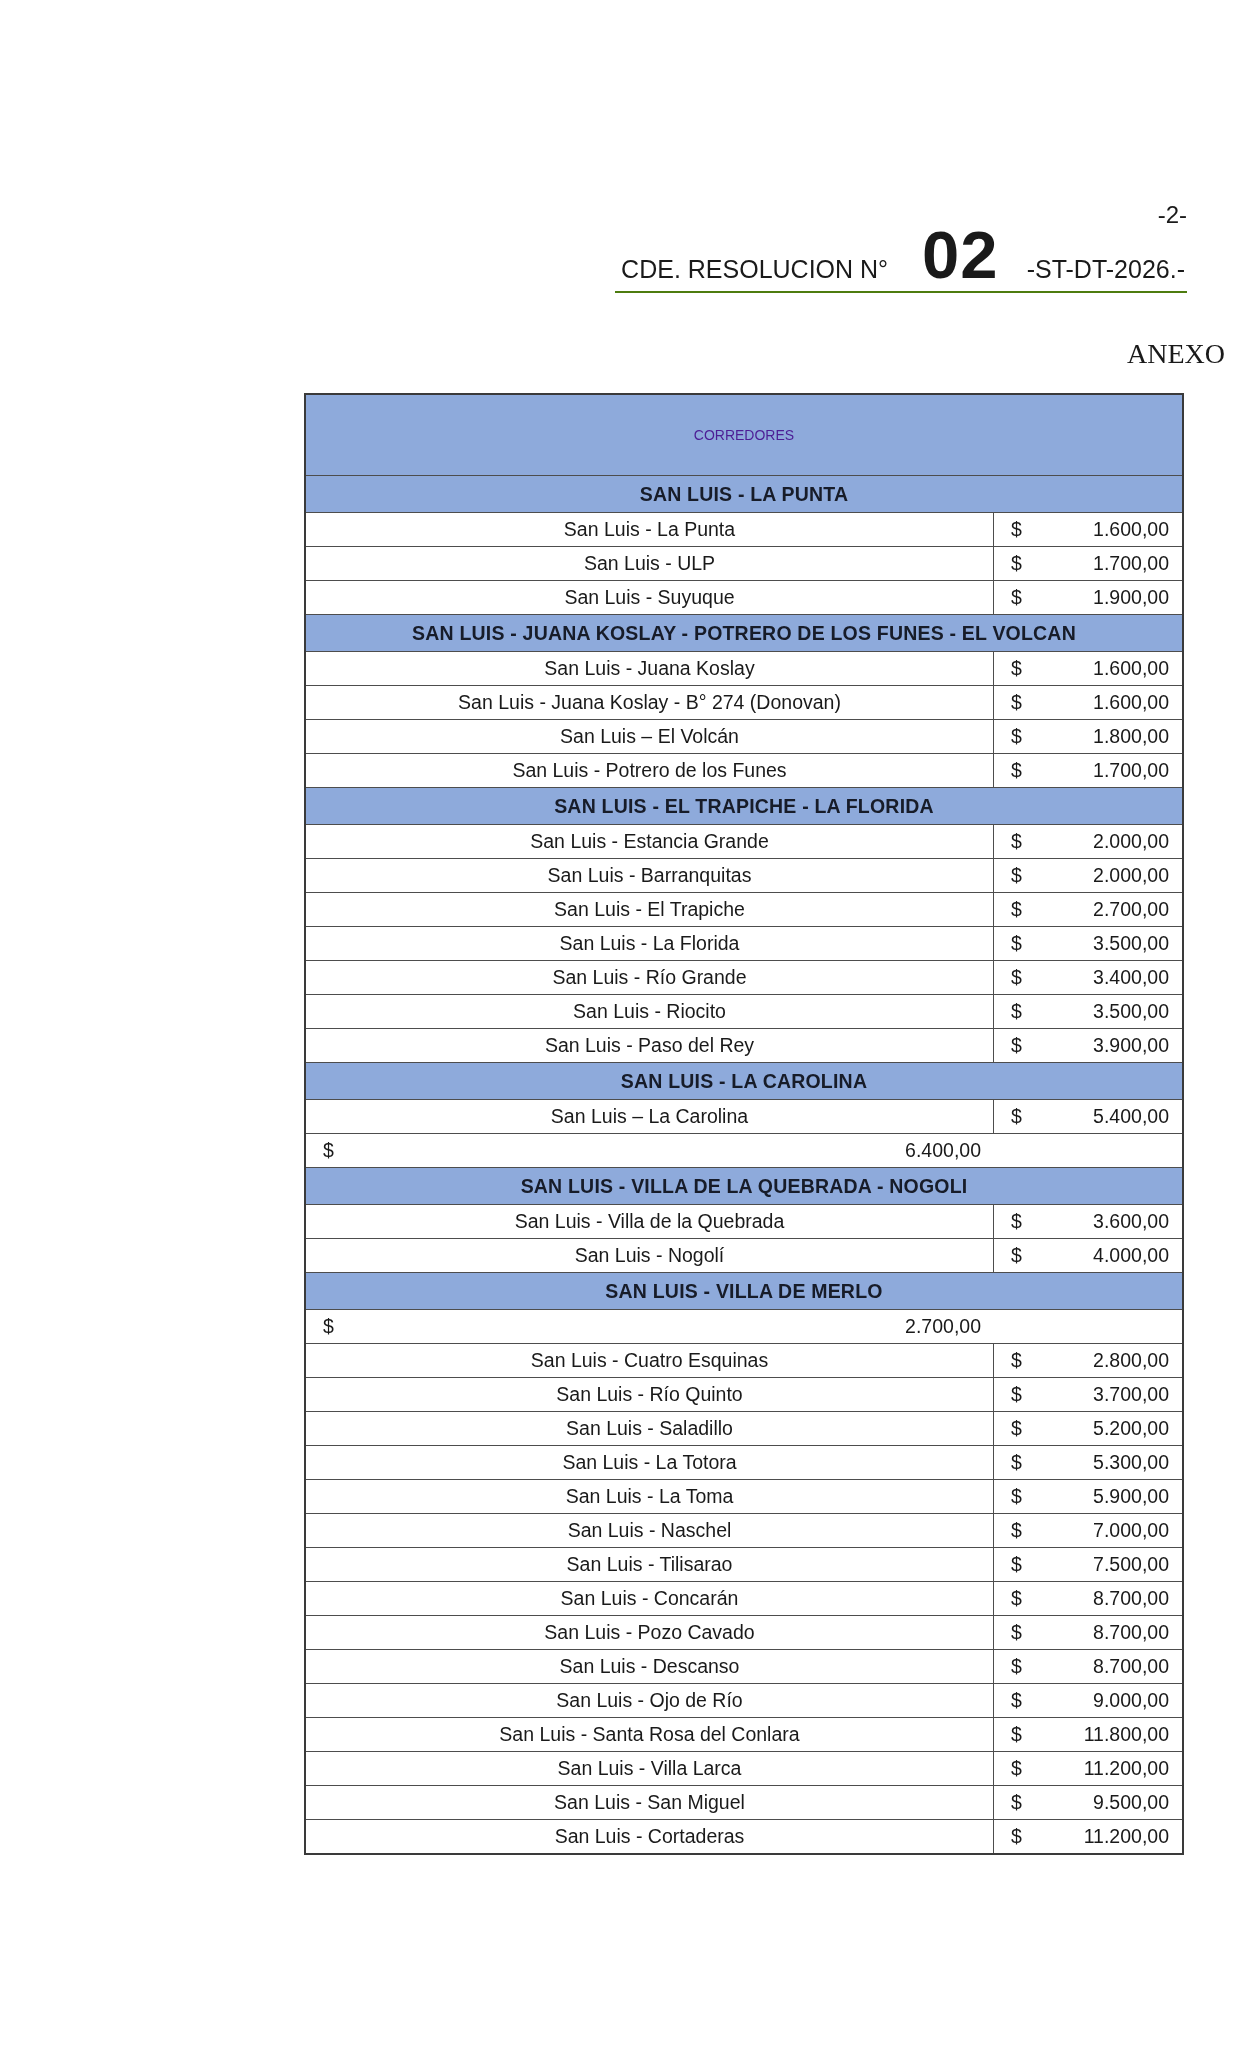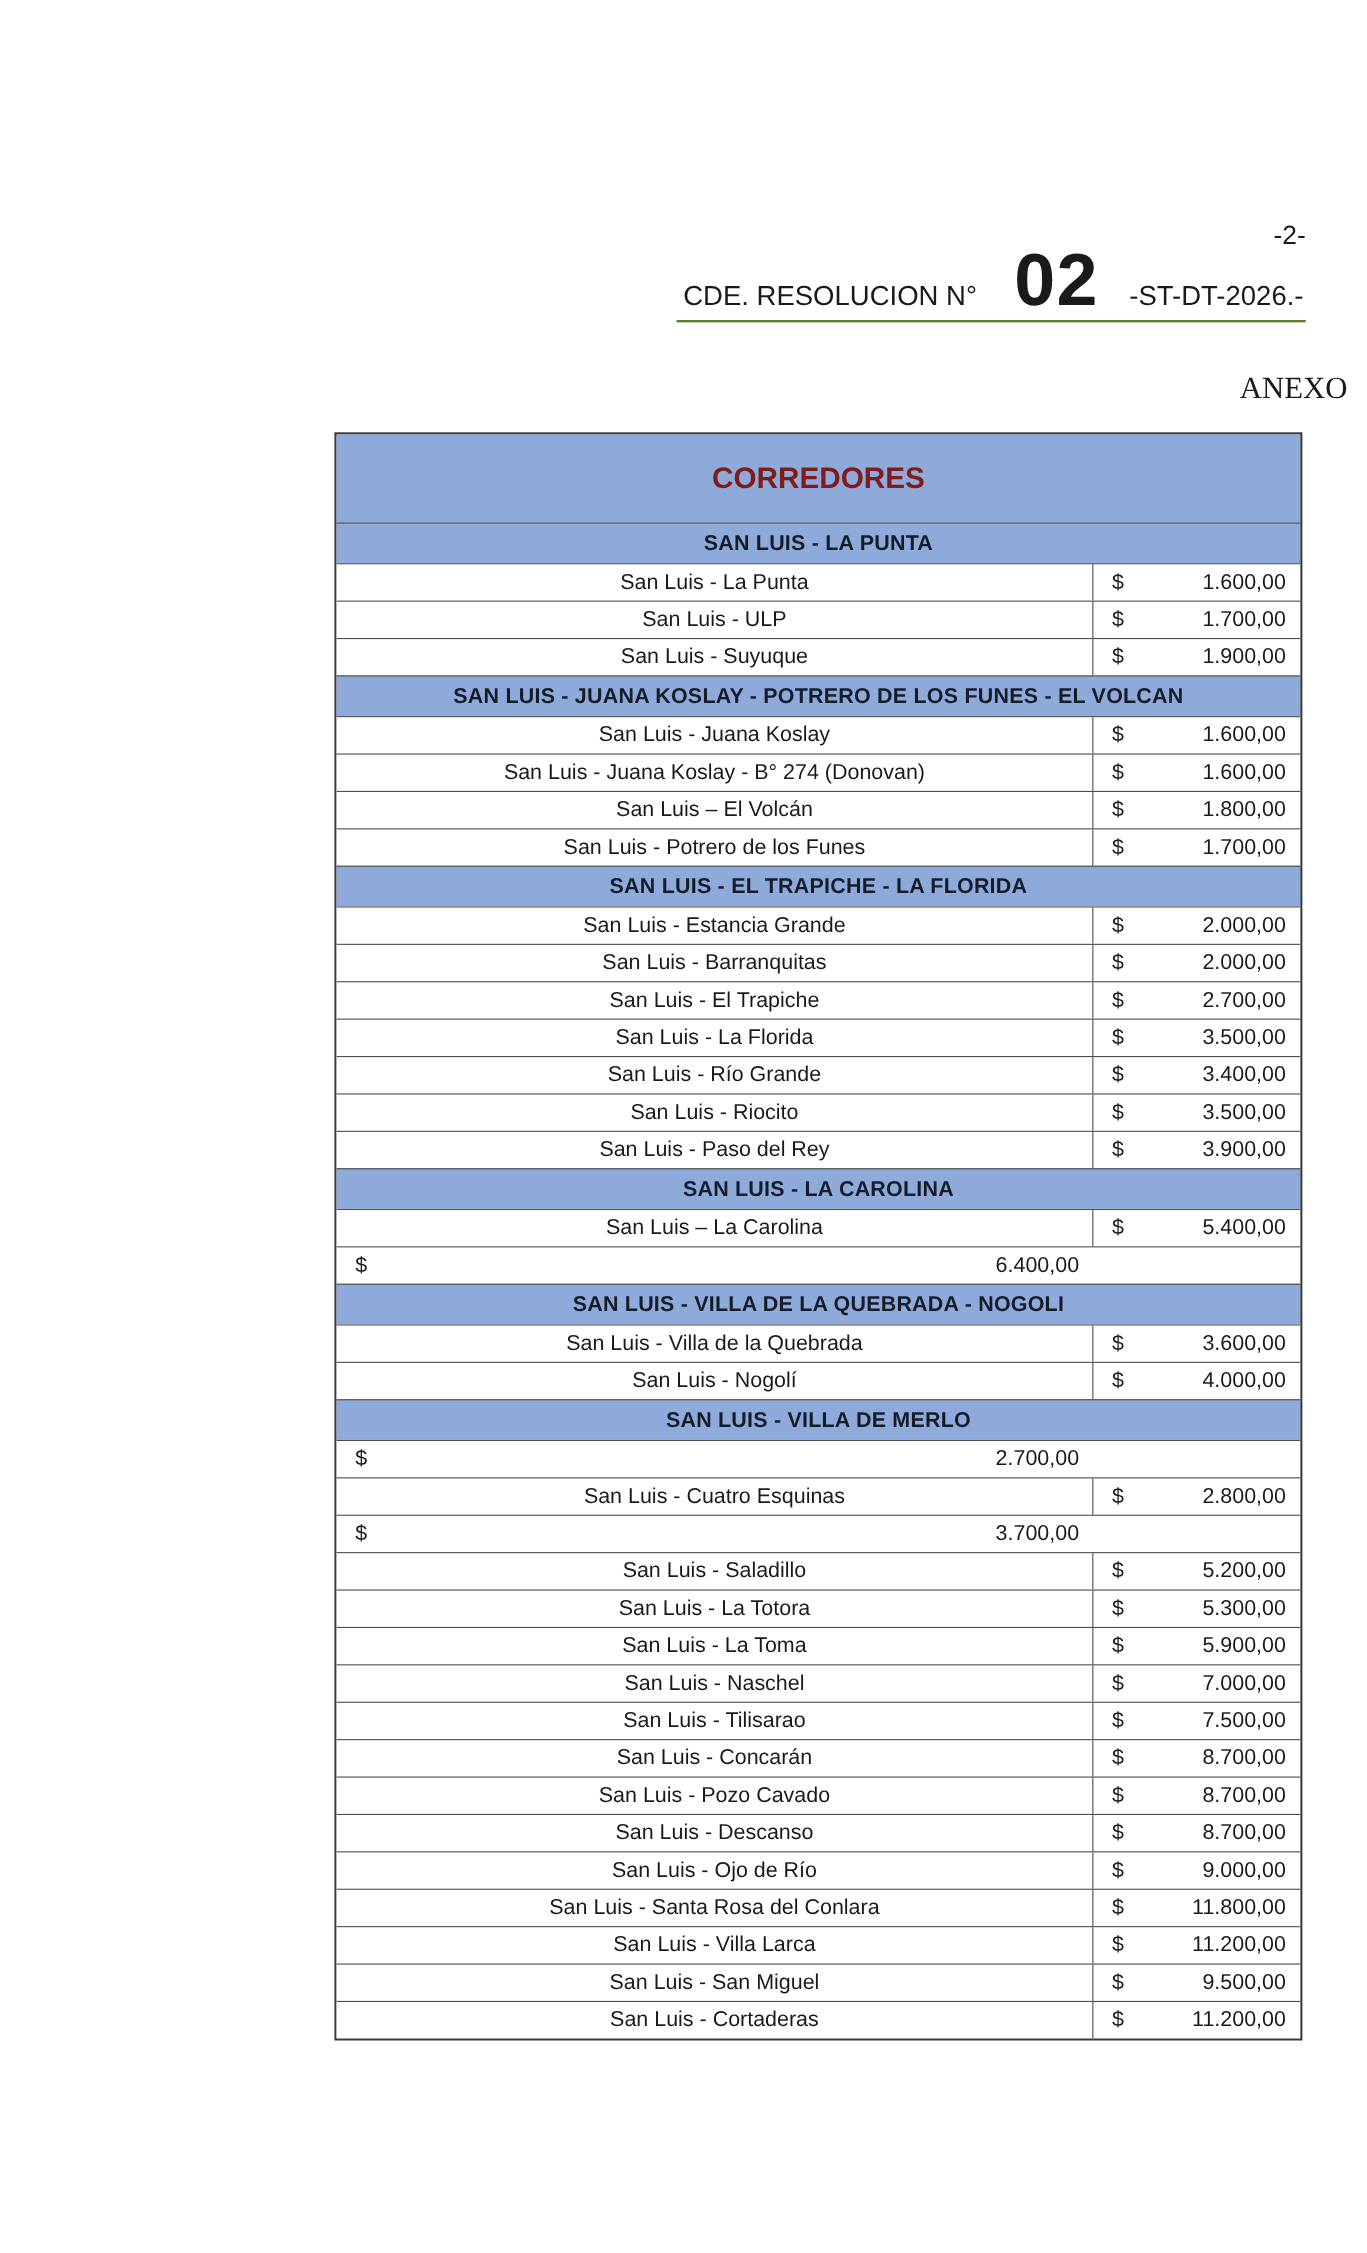--- a/index.html
+++ b/index.html
@@ -59,23 +59,23 @@
     box-sizing: border-box;
     border: 2px solid #3a3a3a;
     background: #ffffff;
   }
   .table-title {
     height: 80px;
     background: #8EAADB;
     display: flex;
     align-items: center;
     justify-content: center;
-    font-weight: bold;
-    font-size: 27px;
-    color: #7f1d1d;
+    font-weight: normal;
+    font-size: 14px;
+    color: #4c1d95;
   }
   .section-row {
     height: 36px;
     background: #8EAADB;
     border-top: 1px solid #4d4d4d;
     display: flex;
     align-items: center;
     justify-content: center;
     font-weight: bold;
     font-size: 19.5px;
@@ -262,20 +262,21 @@
         </div>
       </div>
       <div class="fare-row">
         <div class="route-cell">San Luis - Cuatro Esquinas</div>
         <div class="price-cell">
           <span class="currency">$</span>
           <span class="amount">2.800,00</span>
         </div>
       </div>
       <div class="fare-row">
+        <div class="route-cell">San Luis - Río Quinto</div>
         <div class="price-cell">
           <span class="currency">$</span>
           <span class="amount">3.700,00</span>
         </div>
       </div>
       <div class="fare-row">
         <div class="route-cell">San Luis - Saladillo</div>
         <div class="price-cell">
           <span class="currency">$</span>
           <span class="amount">5.200,00</span>

